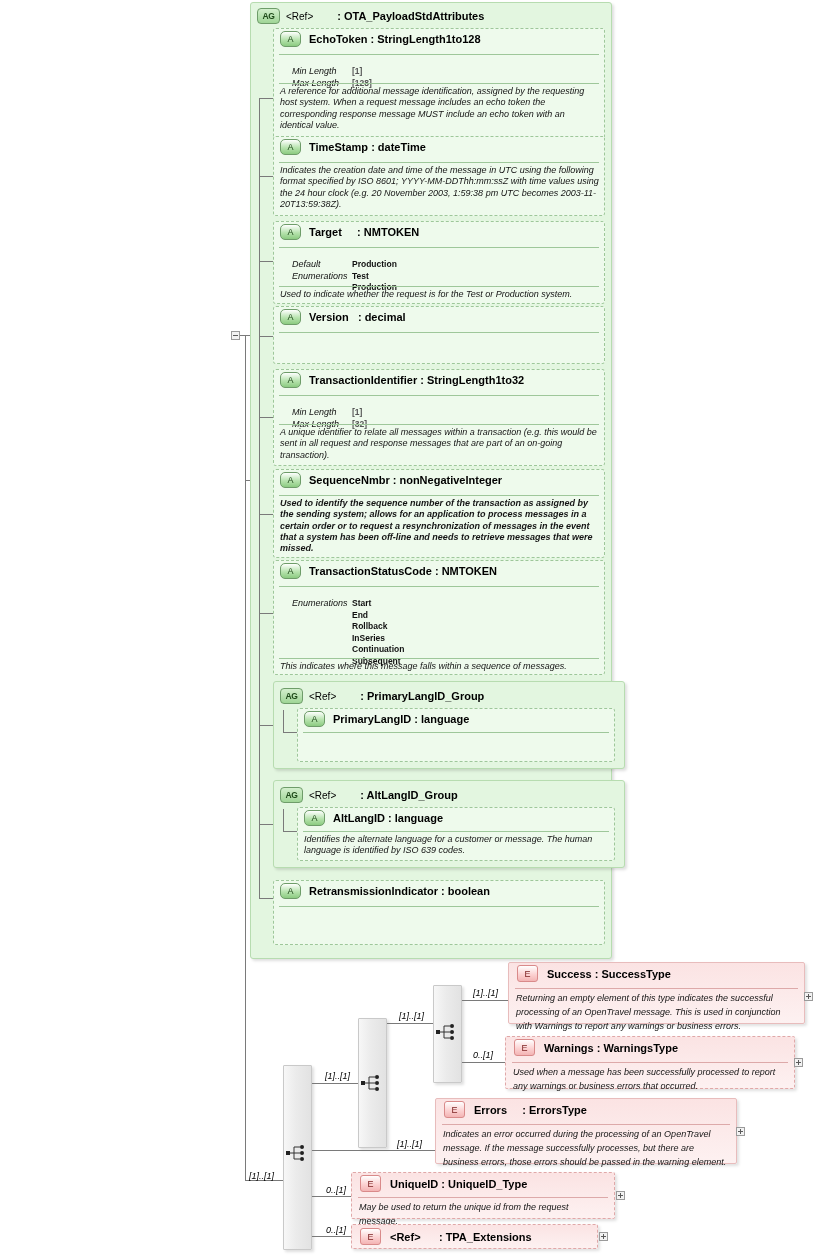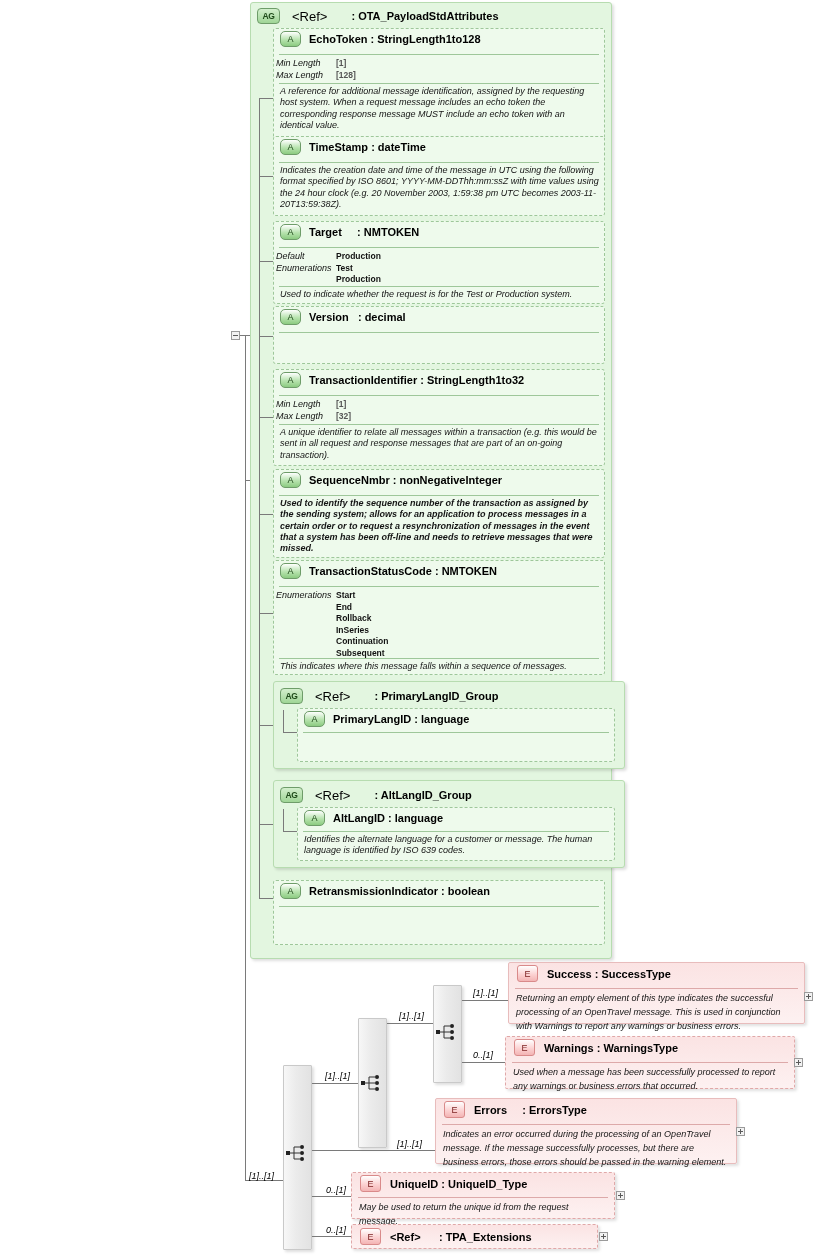--- a/index.html
+++ b/index.html
@@ -25,21 +25,21 @@
     left:250px;top:2px;width:362px;height:957px;
     background:#e3f6e0;border:1px solid #b7dcb0;border-radius:3px;
     box-shadow:2px 2px 3px rgba(0,0,0,.13);
   }
   .ag-hdr{position:absolute;left:6px;top:5px;display:flex;align-items:center;}
   .badge-ag{
     width:21px;height:14px;border:1px solid #6e9c69;border-radius:4px;
     background:linear-gradient(180deg,#d3efcd 0%,#9fd596 100%);
     font-size:8.5px;font-weight:bold;color:#1f4a1a;display:flex;align-items:center;justify-content:center;letter-spacing:-.4px;
   }
-  .ag-ref{margin-left:12px;font-size:13px;font-weight:normal;color:#000;}
+  .ag-ref{margin-left:6px;font-size:10px;font-weight:normal;color:#000;}
   .ag-type{margin-left:24px;font-size:11px;font-weight:bold;color:#000;}
 
   
   .agsub{
     background:#e3f6e0;border:1px solid #b7dcb0;border-radius:3px;
     box-shadow:2px 2px 3px rgba(0,0,0,.13);
   }
 
   
   .attrbox{
@@ -47,21 +47,21 @@
     background:#eefaec;
   }
   .attr-hdr{position:absolute;left:0;top:0;right:0;height:20px;display:flex;align-items:center;}
   .badge-a{
     margin-left:6px;width:19px;height:14px;border:1px solid #6e9c69;border-radius:5px;
     background:linear-gradient(180deg,#ffffff 0%,#b7e3ae 55%,#8ccb81 100%);
     font-size:9px;font-weight:normal;color:#204a1b;display:flex;align-items:center;justify-content:center;
   }
   .attr-name{margin-left:8px;font-size:11px;font-weight:bold;color:#000;white-space:pre;}
   .attr-sep{position:absolute;left:5px;right:5px;height:1px;background:#9ec79a;}
-  .facets{position:absolute;left:2px;right:5px;font-size:9px;line-height:11.5px;}
+  .facets{position:absolute;left:18px;right:5px;font-size:9px;line-height:11.5px;margin-top:8px;}
   .facets .row{display:flex;}
   .facets .fname{font-style:italic;width:60px;color:#111;}
   .facets .fval{color:#555;font-weight:bold;font-size:8.5px;}
   .facets .fval.en{color:#111;}
   .attr-doc{position:absolute;left:6px;right:5px;font-style:italic;font-size:9px;line-height:11.3px;color:#141414;}
 
   
   .elembox{
     border:1px solid #e8bcbc;border-radius:2px;
     background:linear-gradient(180deg,#fbe3e3 0%,#fdf1f1 100%);

